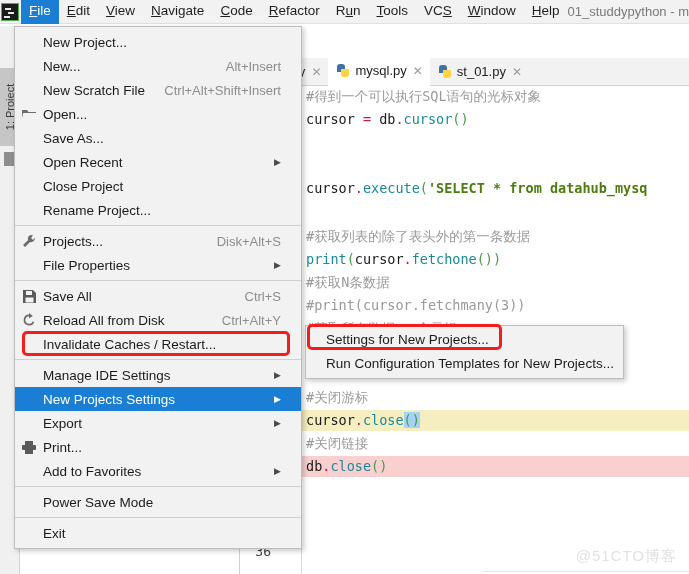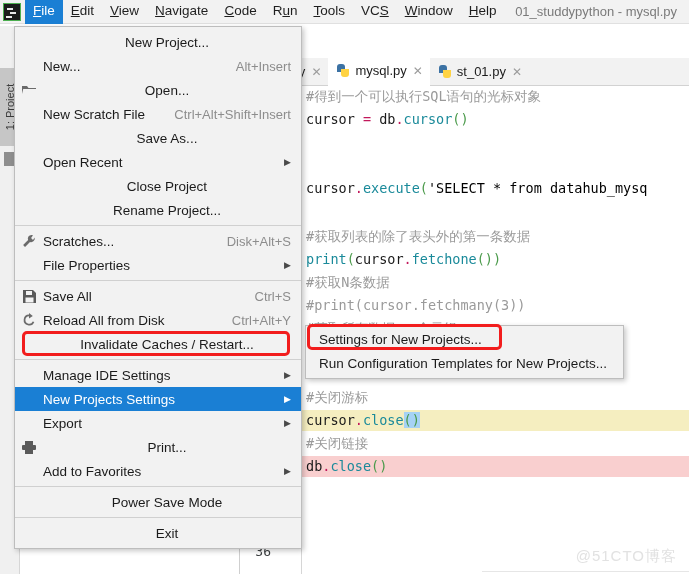--- a/index.html
+++ b/index.html
@@ -158,34 +158,34 @@
     white-space: pre; padding-left: 4px;
   }
   .cline.hl-yellow { background: #f5eec0; }
   .cline.hl-pink { background: #f9cfcf; }
   .cmt { color: #9a9a9a; }
   .ident { color: #1a1a1a; }
   .attr { color: #1a8a9a; }
   .fn { color: #1a8a9a; }
   .paren { color: #4a9a4a; }
   .op { color: #c2185b; }
-  .str { color: #000000; font-weight: normal; text-align: center; }
+  .str { color: #4d7c0f; font-weight: bold; text-align: center; }
   .sel { background: #a6d2f5; }
 
   
   .dropdown {
     position: absolute; left: 14px; top: 26px; width: 288px;
     background: #f2f2f2; border: 1px solid #bdbdbd;
     box-shadow: 2px 2px 5px rgba(0,0,0,.22);
     padding: 3px 0 3px 0;
   }
   .mrow {
     position: relative; display: flex; align-items: center;
-    height: 24px; padding-left: 28px; padding-right: 10px;
-    font-size: 13.5px; color: #1b1b1b; white-space: nowrap; cursor: default; justify-content: center;
+    height: 24px; padding-left: 28px; padding-right: 20px;
+    font-size: 13.5px; color: #1b1b1b; white-space: nowrap; cursor: default;
   }
   .mrow.selected { background: #1a7fd4; color: #ffffff; }
   .mrow .micon {
     position: absolute; left: 6px; top: 4px; width: 16px; height: 16px;
     display: flex; align-items: center; justify-content: center;
     font-size: 13px; color: #5a5a5a;
   }
   .mrow .shortcut {
     margin-left: auto; color: #8d8d8d; font-size: 13px; padding-left: 18px;
   }
@@ -199,21 +199,21 @@
   .redbox {
     position: absolute; border: 3px solid #f21d1d; border-radius: 5px;
     pointer-events: none;
   }
 
   
   .submenu {
     position: absolute; left: 305px; top: 325px; width: 319px;
     background: #f2f2f2; border: 1px solid #bdbdbd;
     box-shadow: 2px 2px 5px rgba(0,0,0,.22);
-    padding: 2px 0;
+    padding: 2px 7px;
   }
   .subrow {
     height: 24px; line-height: 24px; padding-left: 13px;
     font-size: 13.5px; color: #1b1b1b; white-space: nowrap; cursor: default;
   }
 
   .watermark {
     position: absolute; right: 12px; bottom: 8px;
     font-size: 15px; color: #e2e2e2; letter-spacing: 1px;
   }
@@ -338,54 +338,55 @@
 
   <div class="menubar">
     <div class="app-logo">
         <div class="box"></div>
       </div>
     <div class="menu-item active"><u>F</u><span></span>ile</div>
     <div class="menu-item"><u>E</u>dit</div>
     <div class="menu-item"><u>V</u>iew</div>
     <div class="menu-item"><u>N</u>avigate</div>
     <div class="menu-item"><u>C</u>ode</div>
+    <div class="menu-item"><u>R</u>efactor</div>
     <div class="menu-item">R<u>u</u>n</div>
     <div class="menu-item"><u>T</u>ools</div>
     <div class="menu-item">VC<u>S</u></div>
     <div class="menu-item"><u>W</u>indow</div>
     <div class="menu-item"><u>H</u>elp</div>
     <div class="window-title">01_studdypython - mysql.py</div>
   </div>
 
   <div class="dropdown">
 
     <div class="mrow">
       <span>New Project...</span>
     </div>
 
     <div class="mrow">
       <span>New...</span>
       <span class="shortcut">Alt+Insert</span>
     </div>
 
     <div class="mrow">
+      <span>New Scratch File</span>
+      <span class="shortcut">Ctrl+Alt+Shift+Insert</span>
+    </div>
+
+    <div class="mrow">
       <span class="micon">
         <svg width="14" height="12" viewBox="0 0 14 12">
             <path d="M0 2h5l1.5 2H14v1H1.2L0 10z" fill="#6b6b6b"></path>
           </svg>
       </span>
       <span>Open...</span>
     </div>
 
     <div class="mrow">
-      <span>New Scratch File</span>
-      <span class="shortcut">Ctrl+Alt+Shift+Insert</span>
-    </div>
-
-    <div class="mrow">
       <span>Save As...</span>
     </div>
 
     <div class="mrow">
       <span>Open Recent</span>
       <span class="submark">▶</span>
     </div>
 
     <div class="mrow">
       <span>Close Project</span>
@@ -396,21 +397,21 @@
     </div>
 
     <div class="msep"></div>
 
     <div class="mrow">
       <span class="micon">
         <svg width="14" height="14" viewBox="0 0 14 14">
             <path d="M9.4 1a3.6 3.6 0 0 0-3.3 5l-5 5 1.9 1.9 5-5a3.6 3.6 0 0 0 4.6-4.5L11 5.9 9.1 4 11 1.2A3.6 3.6 0 0 0 9.4 1z" fill="#6b6b6b"></path>
           </svg>
       </span>
-      <span>Scratches...</span>
+      <span>Projects...</span>
       <span class="shortcut">Disk+Alt+S</span>
     </div>
 
     <div class="mrow">
       <span>File Properties</span>
       <span class="submark">▶</span>
     </div>
 
     <div class="msep"></div>
 

